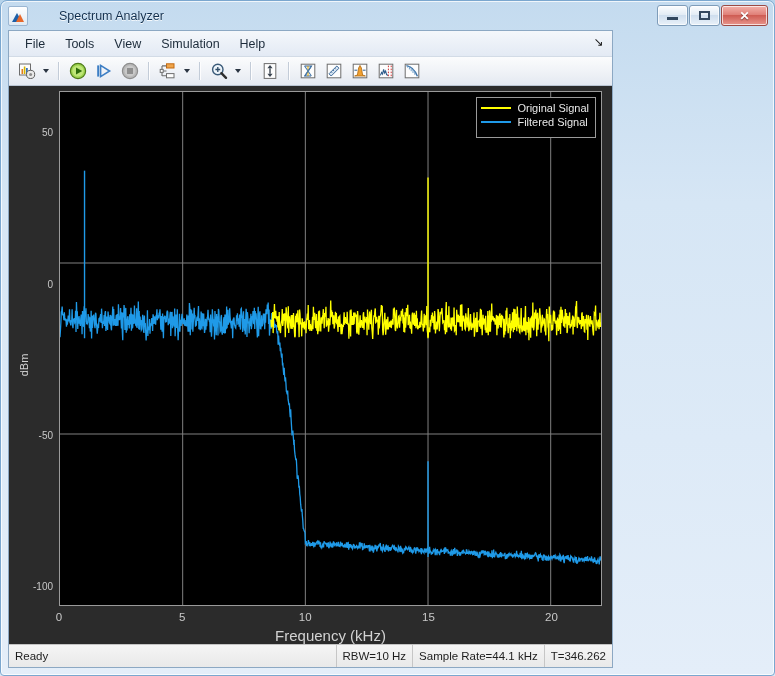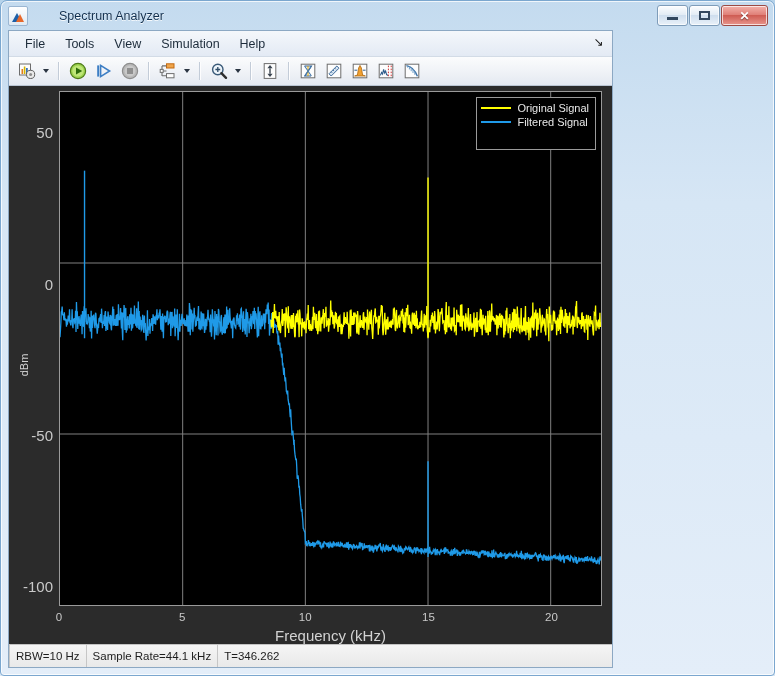--- a/index.html
+++ b/index.html
@@ -137,35 +137,35 @@
   .plotbox {
     position: absolute; left: 0; top: 0; right: 0; bottom: 0;
     background: #000; border: 1px solid #9a9a9a; box-sizing: border-box;
   }
   .ylabel {
     position: absolute; left: 4px; top: 50%; transform: translateY(-50%) rotate(-90deg);
     transform-origin: center; color: #d2d2d2; font-size: 11px; white-space: nowrap;
   }
   .ytick {
     position: absolute; right: 100%; margin-right: 6px;
-    color: #c9c9c9; font-size: 15px; white-space: nowrap;
+    color: #c9c9c9; font-size: 10px; white-space: nowrap;
     transform: translateY(-50%);
   }
   .xtick {
     position: absolute; top: 100%; margin-top: 5px;
     color: #c9c9c9; font-size: 11.5px; transform: translateX(-50%);
   }
   .xlabel {
     position: absolute; left: 50%; top: 100%; margin-top: 21px;
     transform: translateX(-50%); color: #d2d2d2; font-size: 15px; white-space: nowrap;
   }
   .legendbox {
     position: absolute; right: 6px; top: 6px;
     background: #000; border: 1px solid #9a9a9a;
-    padding: 3px 6px 20px 4px; z-index: 5;
+    padding: 3px 6px 8px 4px; z-index: 5;
   }
   .legrow { display: flex; align-items: center; height: 14px; }
   .legline { width: 30px; height: 0; border-top: 2px solid #fff; margin-right: 6px; flex: none; }
   .legtxt { color: #e8e8e8; font-size: 11px; white-space: nowrap; }
   
   .statusbar {
     height: 22px; flex: none;
     background: linear-gradient(180deg,#f5f5f5,#e9e9e9);
     border-top: 1px solid #c3c3c3;
     display: flex; align-items: stretch; font-size: 11.5px; color: #1d1d1d;
@@ -373,18 +373,19 @@
           </div>
           <div class="legrow">
             <span class="legline" id="leg1" style="border-top-color: rgb(31, 154, 232);"></span>
             <span class="legtxt">Filtered Signal</span>
           </div>
         </div>
       </div>
     </div>
 
     <div class="statusbar">
+      <div class="st-ready">Ready</div>
       <div class="st-cell">RBW=10 Hz</div>
       <div class="st-cell">Sample Rate=44.1 kHz</div>
       <div class="st-cell">T=346.262</div>
     </div>
   </div>
 </div>
 
 </body></html>

